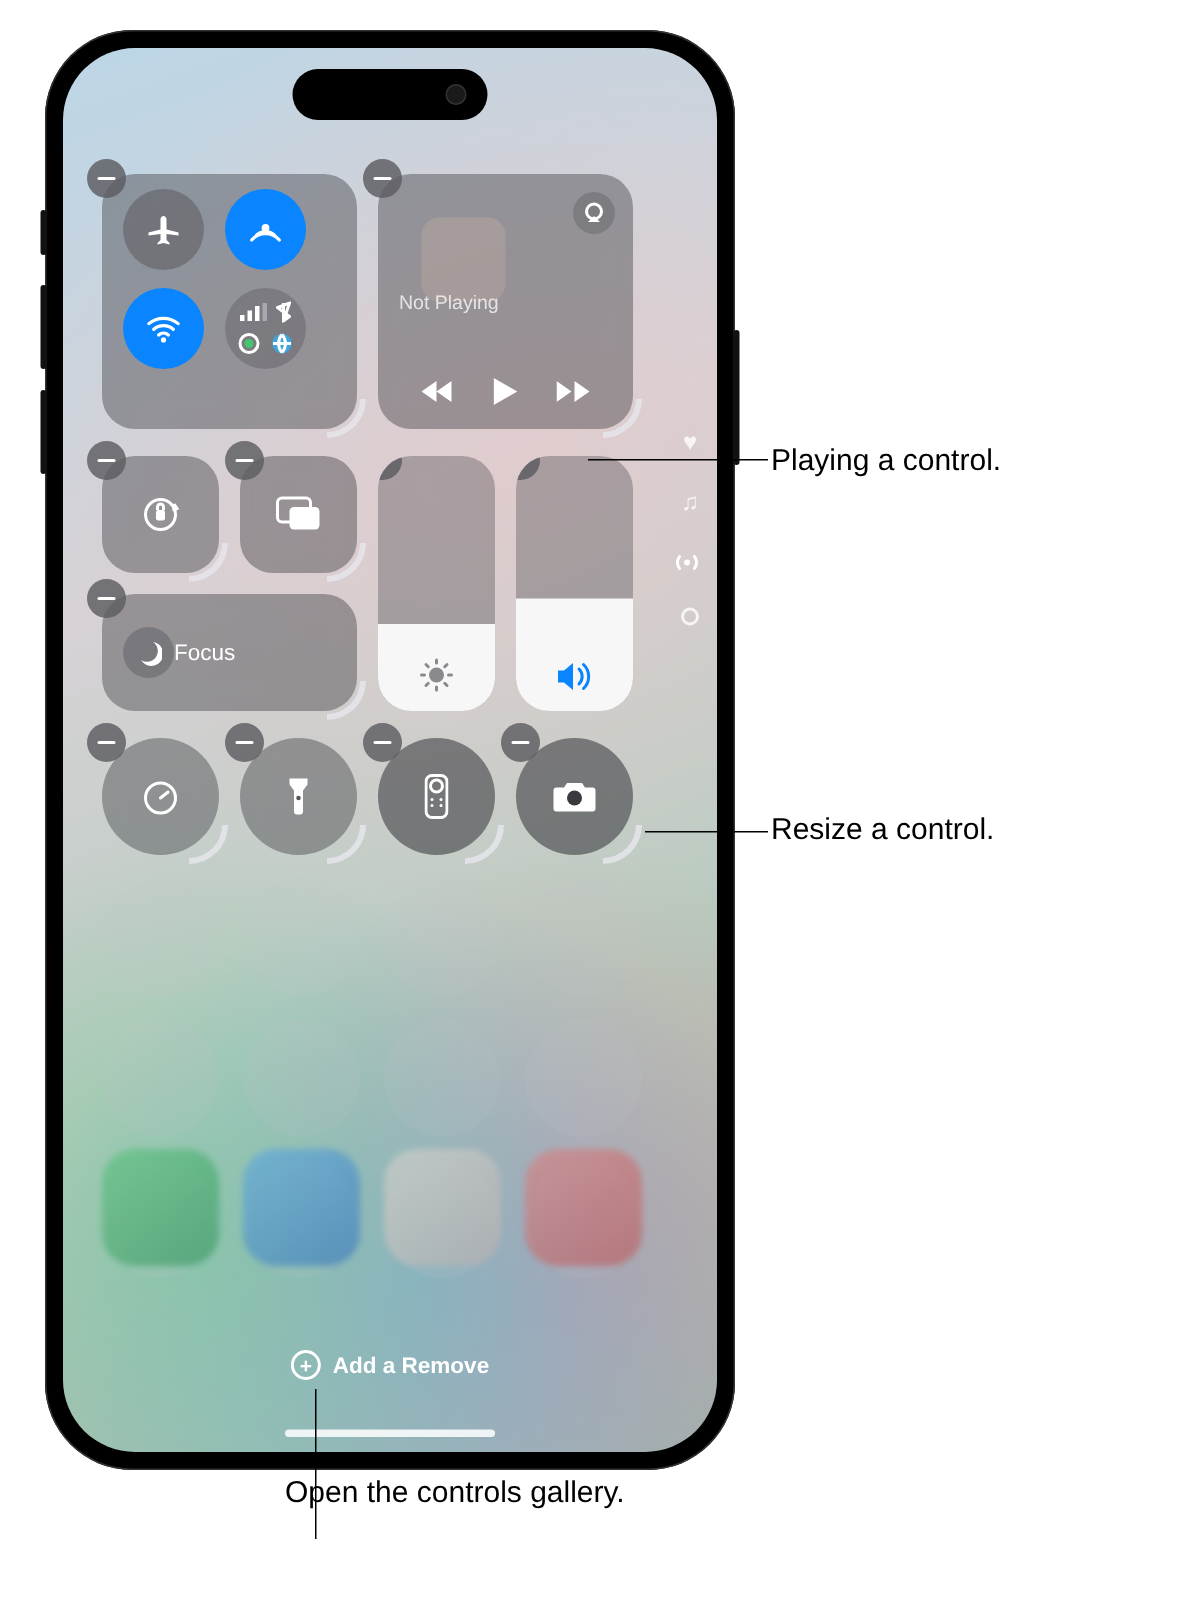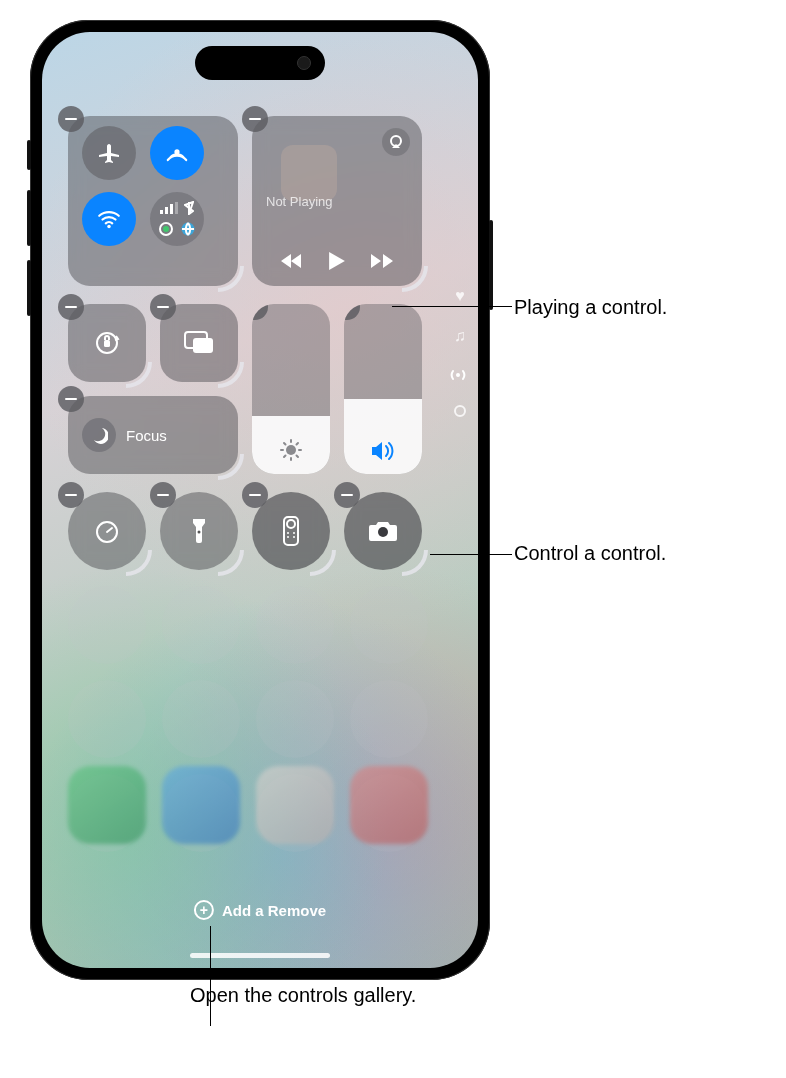--- a/index.html
+++ b/index.html
@@ -85,21 +85,21 @@
   
   .lock { top:188px; left:0; width:78px; height:78px; }
   .mirror { top:188px; left:92px; width:78px; height:78px; }
   .slider { width:78px; height:170px; border-radius:22px; overflow:hidden; background:rgba(70,70,75,.35); position:absolute; }
   .slider .fill { position:absolute; left:0; right:0; bottom:0; background:rgba(255,255,255,.92); }
   .bright { top:188px; left:184px; }
   .bright .fill { height:34%; }
   .vol { top:188px; left:276px; }
   .vol .fill { height:44%; }
   .slider .ic { position:absolute; left:50%; bottom:12px; transform:translateX(-50%); }
-  .focus { top:280px; left:0; width:170px; height:78px; display:flex; align-items:center; padding:0 14px; gap:10px; color:#fff; }
+  .focus { top:280px; left:0; width:170px; height:78px; display:flex; align-items:center; padding:0 14px; color:#fff; }
   .focus .moon { width:34px;height:34px;border-radius:50%;background:rgba(110,110,115,.7); display:flex; align-items:center; justify-content:center; }
   .round { top:376px; width:78px; height:78px; border-radius:50%; }
   .timer { left:0; }
   .torch { left:92px; }
   .remote { left:184px; background:rgba(50,50,55,.55); }
   .camera { left:276px; background:rgba(50,50,55,.55); }
   .round .ic, .lock .ic, .mirror .ic { position:absolute; top:50%; left:50%; transform:translate(-50%,-50%); }
   
   .rail { position:absolute; right:8px; top:255px; display:flex; flex-direction:column; gap:22px; color:rgba(255,255,255,.8); align-items:center; }
   .rail .it { width:20px; font-size:16px; text-align:center; }
@@ -348,15 +348,15 @@
       <span class="plus">+</span>
       <span>Add a Remove</span>
     </div>
     <div class="home-ind"></div>
   </div>
 </div>
 
 <div class="lead l1"></div>
 <div class="callout co1">Playing a control.</div>
 <div class="lead l2"></div>
-<div class="callout co2">Control a control.</div>
+<div class="callout co2">Resize a control.</div>
 <div class="l3v"></div>
 <div class="callout co3">Open the controls gallery.</div>
 
 </body></html>

